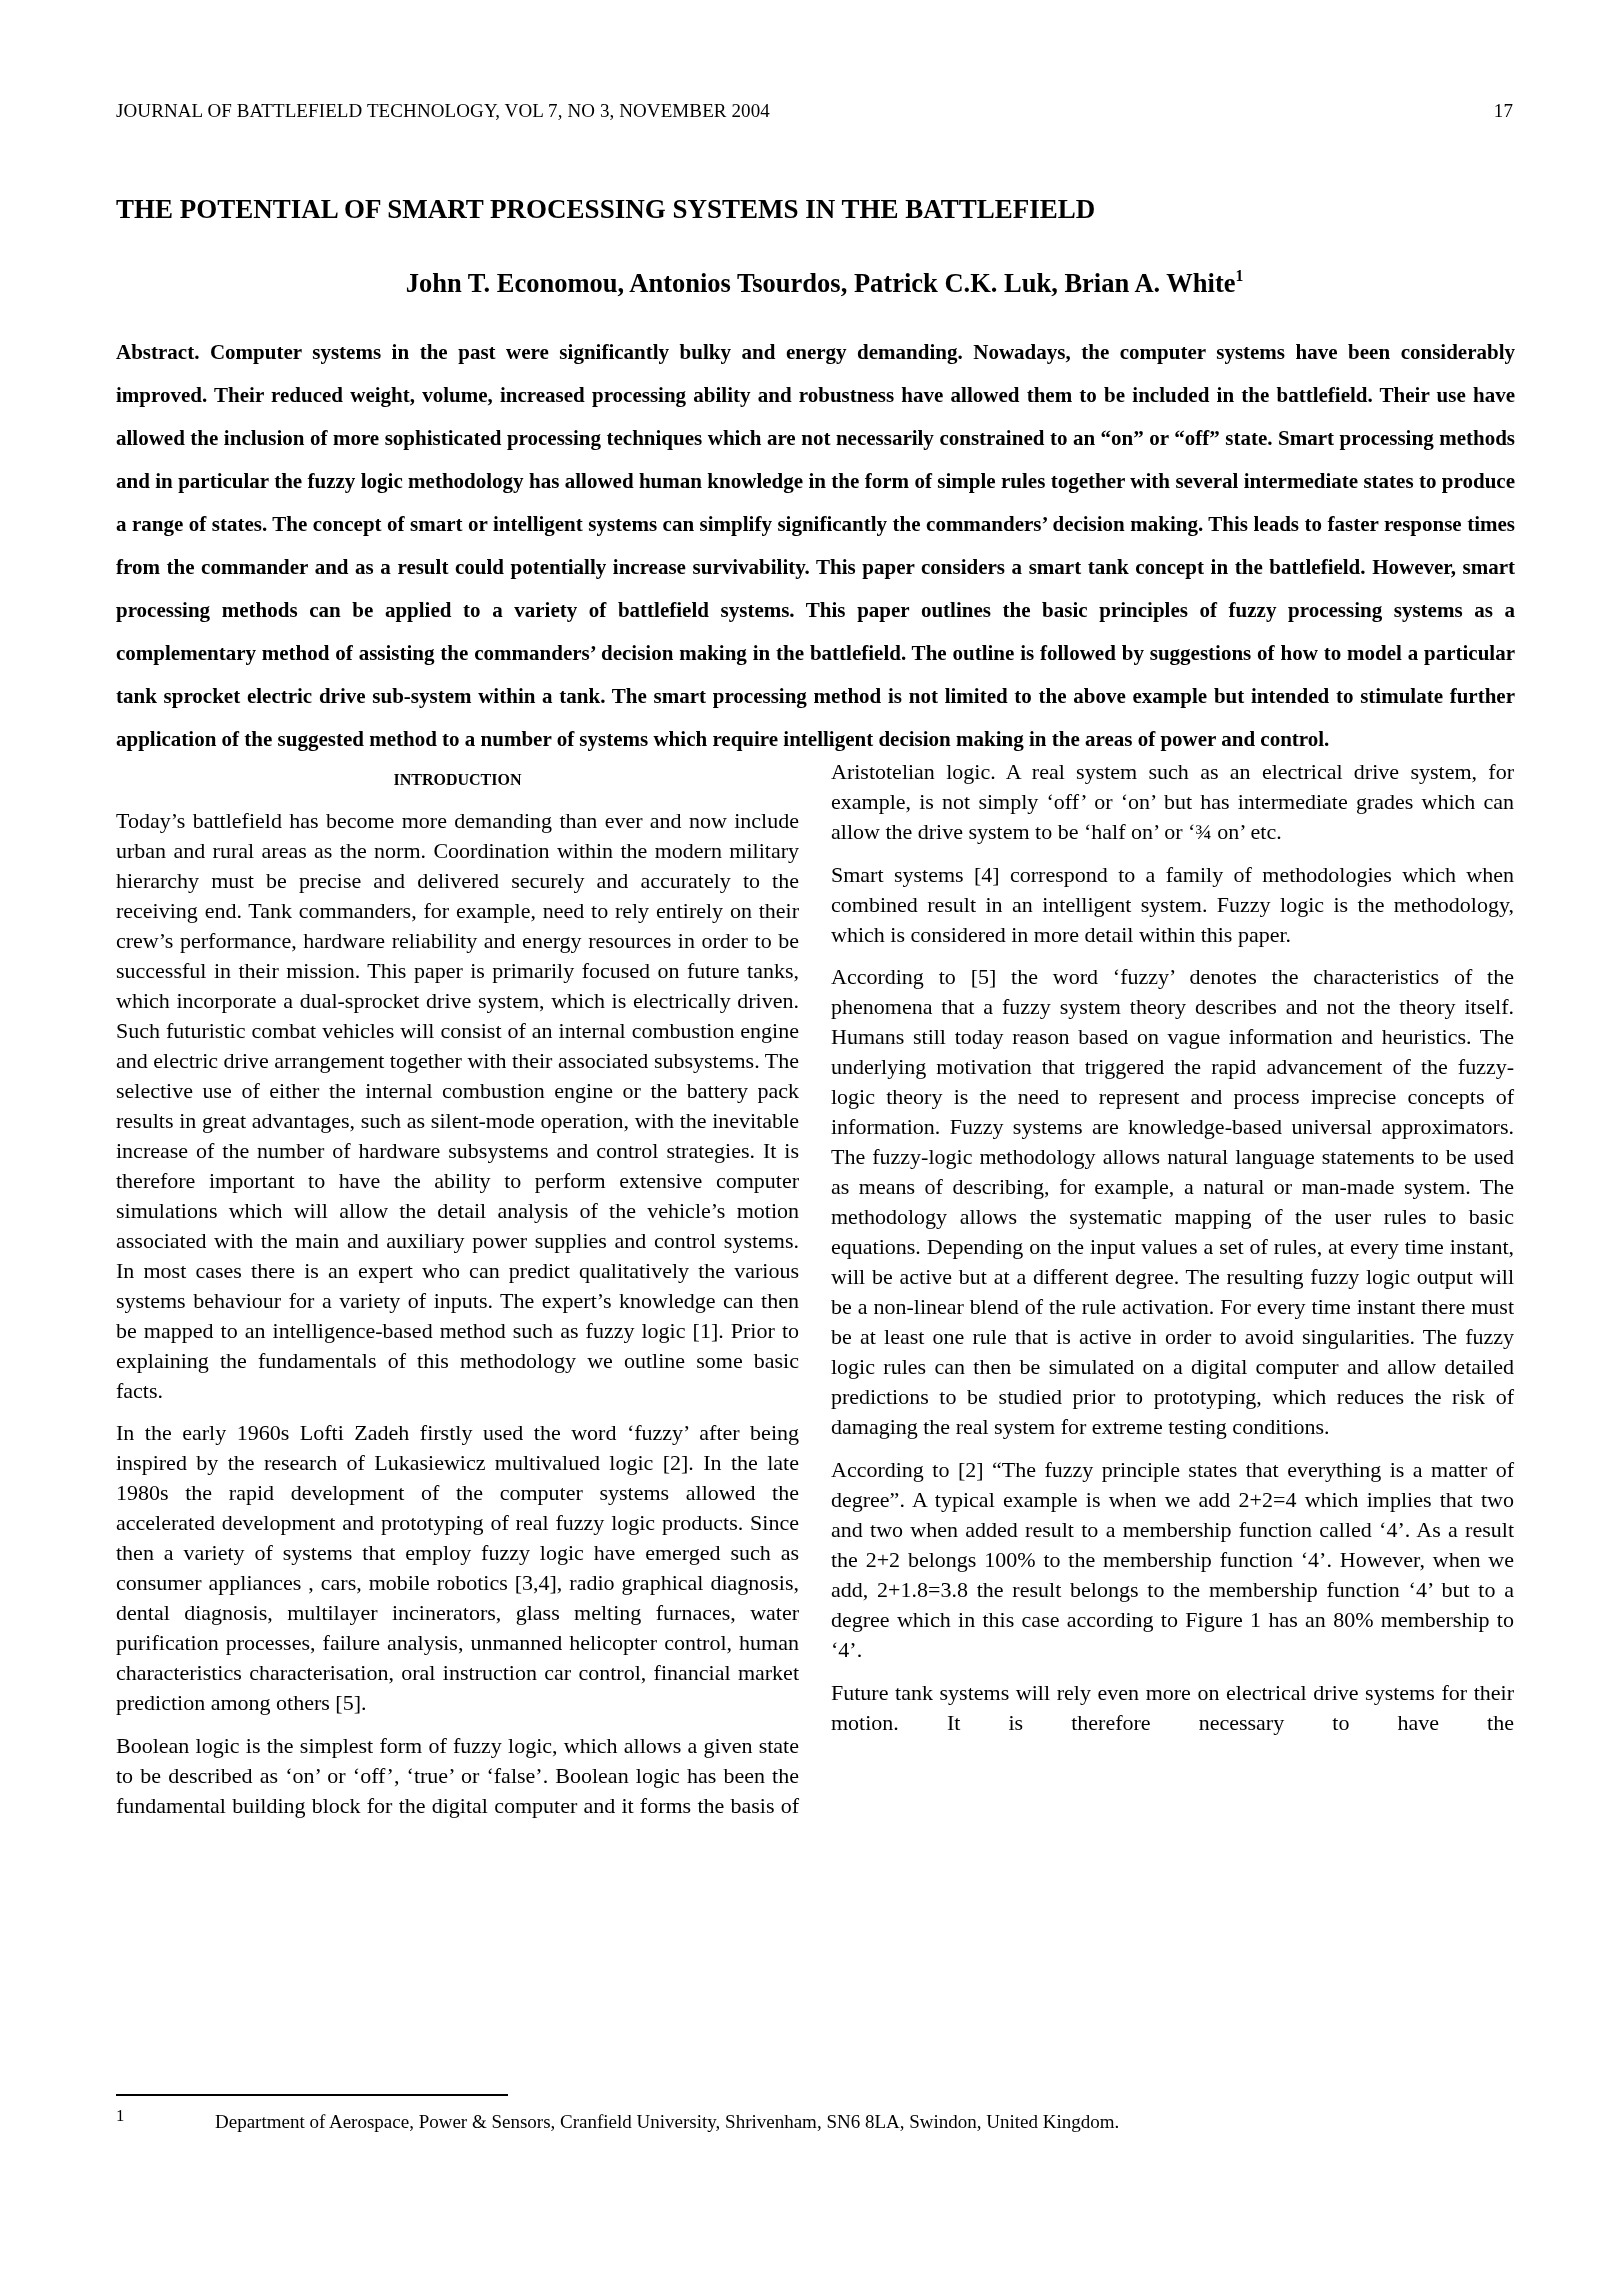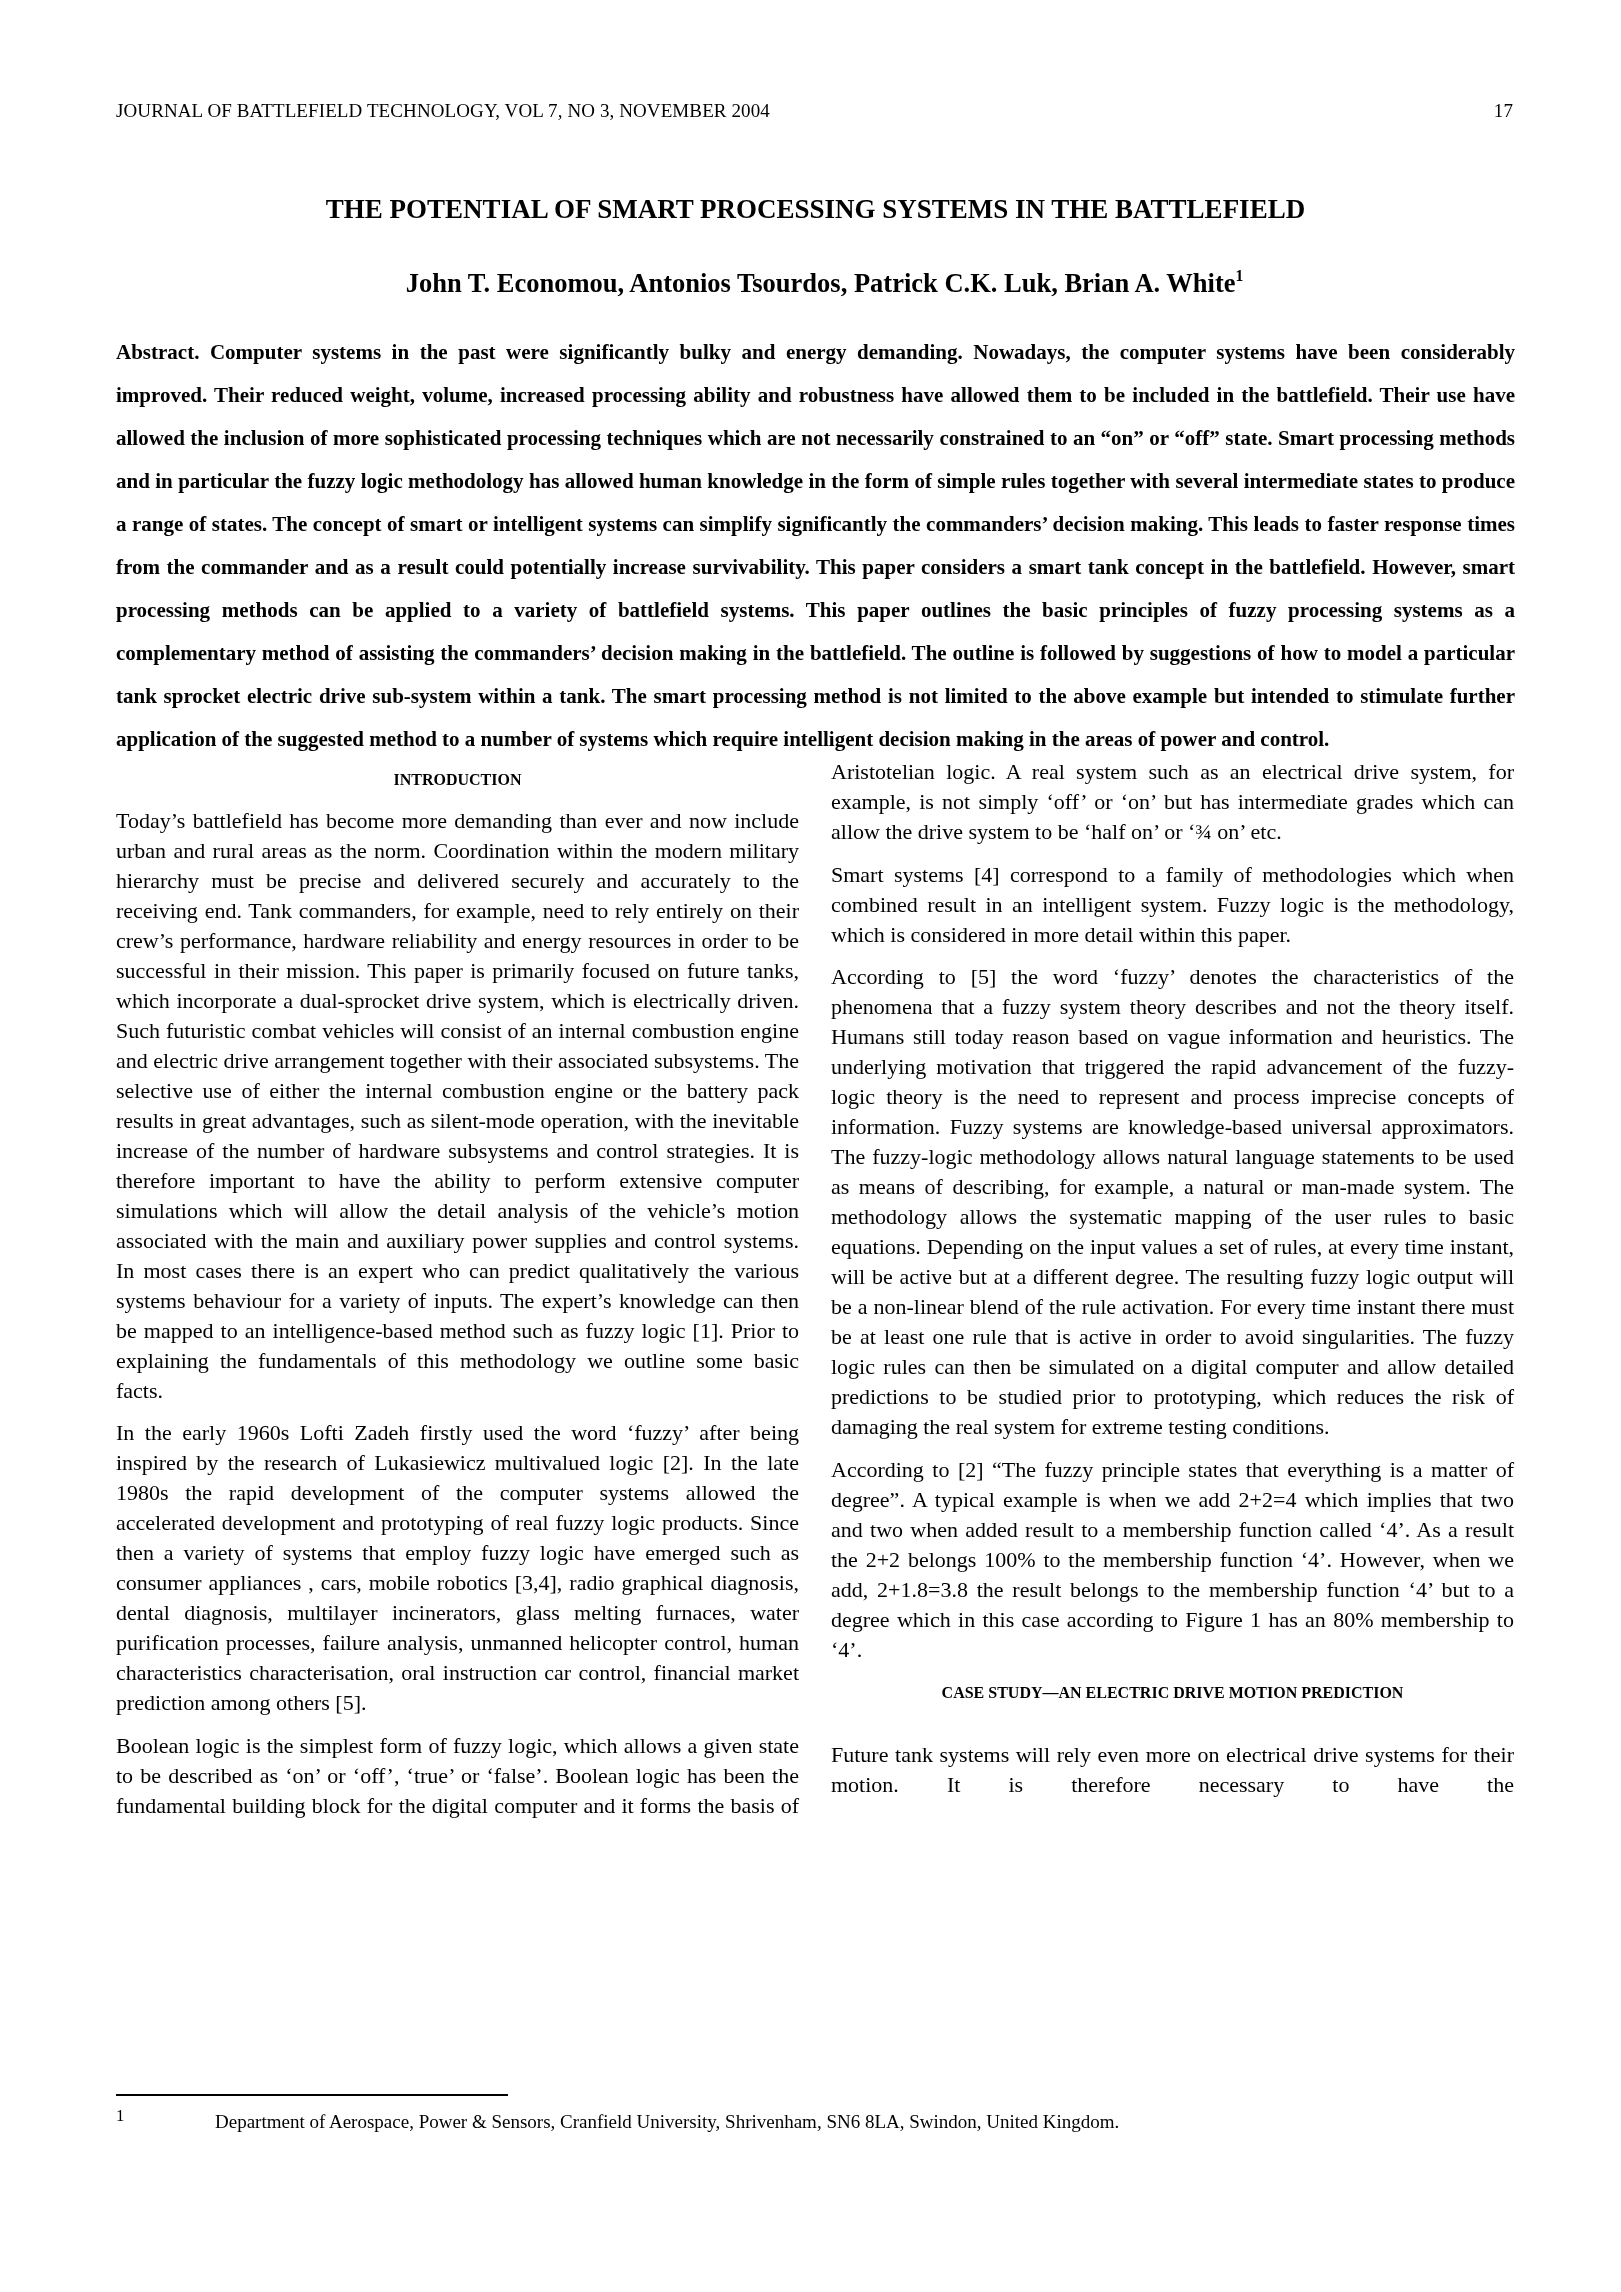--- a/index.html
+++ b/index.html
@@ -26,21 +26,20 @@
     justify-content: space-between;
     line-height: 29px;
     align-items: flex-end;
   }
   .running-header .page-num { padding-right: 2px; }
   .title {
     position: absolute;
     left: 116px;
     top: 192px;
     width: 1399px;
-    text-align: center;
     font-weight: bold;
     font-size: 27px;
     line-height: 35px;
     margin: 0;
   }
   .authors {
     position: absolute;
     left: 125px;
     top: 266px;
     width: 1399px;
@@ -135,21 +134,20 @@
   <p class="para">Today’s battlefield has become more demanding than ever and now include urban and rural areas as the norm. Coordination within the modern military hierarchy must be precise and delivered securely and accurately to the receiving end. Tank commanders, for example, need to rely entirely on their crew’s performance, hardware reliability and energy resources in order to be successful in their mission. This paper is primarily focused on future tanks, which incorporate a dual-sprocket drive system, which is electrically driven. Such futuristic combat vehicles will consist of an internal combustion engine and electric drive arrangement together with their associated subsystems. The selective use of either the internal combustion engine or the battery pack results in great advantages, such as silent-mode operation, with the inevitable increase of the number of hardware subsystems and control strategies. It is therefore important to have the ability to perform extensive computer simulations which will allow the detail analysis of the vehicle’s motion associated with the main and auxiliary power supplies and control systems. In most cases there is an expert who can predict qualitatively the various systems behaviour for a variety of inputs. The expert’s knowledge can then be mapped to an intelligence-based method such as fuzzy logic [1]. Prior to explaining the fundamentals of this methodology we outline some basic facts.</p>
   <p class="para">In the early 1960s Lofti Zadeh firstly used the word ‘fuzzy’ after being inspired by the research of Lukasiewicz multivalued logic [2]. In the late 1980s the rapid development of the computer systems allowed the accelerated development and prototyping of real fuzzy logic products. Since then a variety of systems that employ fuzzy logic have emerged such as consumer appliances , cars, mobile robotics [3,4], radio graphical diagnosis, dental diagnosis, multilayer incinerators, glass melting furnaces, water purification processes, failure analysis, unmanned helicopter control, human characteristics characterisation, oral instruction car control, financial market prediction among others [5].</p>
   <p class="para" style="text-align-last: justify;">Boolean logic is the simplest form of fuzzy logic, which allows a given state to be described as ‘on’ or ‘off’, ‘true’ or ‘false’. Boolean logic has been the fundamental building block for the digital computer and it forms the basis of</p>
 </div>
 
 <div class="column col-right">
   <p class="para">Aristotelian logic. A real system such as an electrical drive system, for example, is not simply ‘off’ or ‘on’ but has intermediate grades which can allow the drive system to be ‘half on’ or ‘¾ on’ etc.</p>
   <p class="para">Smart systems [4] correspond to a family of methodologies which when combined result in an intelligent system. Fuzzy logic is the methodology, which is considered in more detail within this paper.</p>
   <p class="para">According to [5] the word ‘fuzzy’ denotes the characteristics of the phenomena that a fuzzy system theory describes and not the theory itself. Humans still today reason based on vague information and heuristics. The underlying motivation that triggered the rapid advancement of the fuzzy-logic theory is the need to represent and process imprecise concepts of information. Fuzzy systems are knowledge-based universal approximators. The fuzzy-logic methodology allows natural language statements to be used as means of describing, for example, a natural or man-made system. The methodology allows the systematic mapping of the user rules to basic equations. Depending on the input values a set of rules, at every time instant, will be active but at a different degree. The resulting fuzzy logic output will be a non-linear blend of the rule activation. For every time instant there must be at least one rule that is active in order to avoid singularities. The fuzzy logic rules can then be simulated on a digital computer and allow detailed predictions to be studied prior to prototyping, which reduces the risk of damaging the real system for extreme testing conditions.</p>
   <p class="para">According to [2] “The fuzzy principle states that everything is a matter of degree”. A typical example is when we add 2+2=4 which implies that two and two when added result to a membership function called ‘4’. As a result the 2+2 belongs 100% to the membership function ‘4’. However, when we add, 2+1.8=3.8 the result belongs to the membership function ‘4’ but to a degree which in this case according to Figure 1 has an 80% membership to ‘4’.</p>
-  <h3 class="section-heading" style="padding: 0 39px;">CASE STUDY—AN ELECTRIC DRIVE MOTION PREDICTION</h3>
   <p class="para" style="text-align-last: justify;">Future tank systems will rely even more on electrical drive systems for their motion. It is therefore necessary to have the</p>
 </div>
 
 <div class="footnote-rule"></div>
 <div class="footnote">
   <span class="fn-mark">1</span>
   <span>Department of Aerospace, Power &amp; Sensors, Cranfield University, Shrivenham, SN6 8LA, Swindon, United Kingdom.</span>
 </div>
 
 

